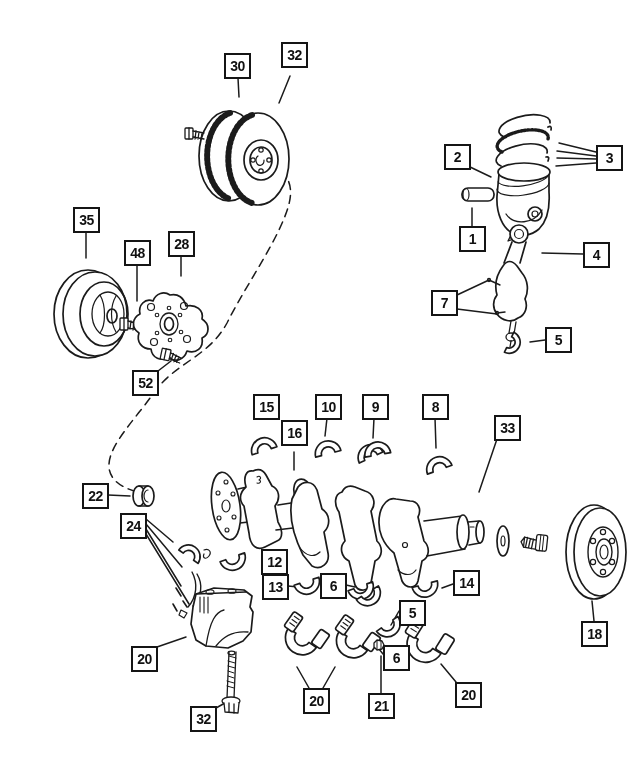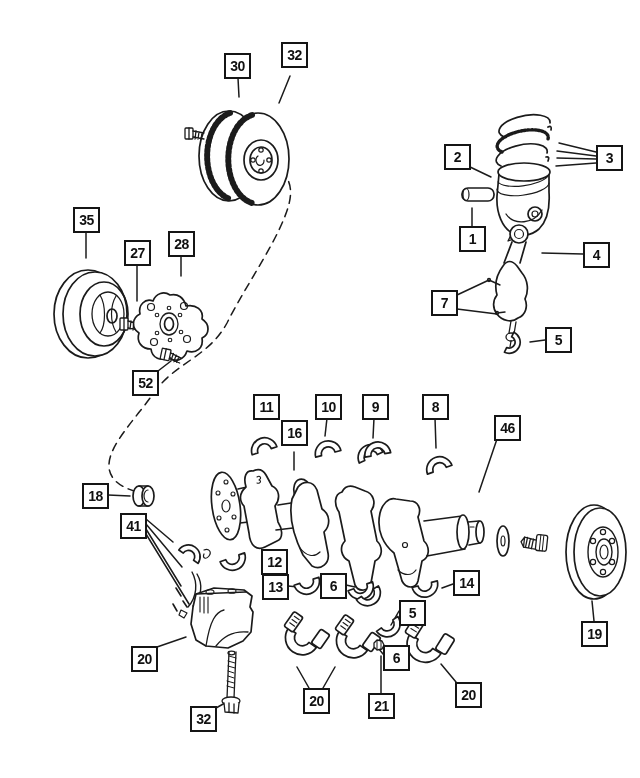--- a/index.html
+++ b/index.html
@@ -266,36 +266,36 @@
 <div>
   <div class="callout" style="left:224px;top:53px">30</div>
   <div class="callout" style="left:281px;top:42px">32</div>
   <div class="callout" style="left:444px;top:144px">2</div>
   <div class="callout" style="left:596px;top:145px">3</div>
   <div class="callout" style="left:459px;top:226px">1</div>
   <div class="callout" style="left:583px;top:242px">4</div>
   <div class="callout" style="left:431px;top:290px">7</div>
   <div class="callout" style="left:545px;top:327px">5</div>
   <div class="callout" style="left:73px;top:207px">35</div>
-  <div class="callout" style="left:124px;top:240px">27</div>
+  <div class="callout" style="left:124px;top:240px">48</div>
   <div class="callout" style="left:168px;top:231px">28</div>
   <div class="callout" style="left:132px;top:370px">52</div>
-  <div class="callout" style="left:253px;top:394px">11</div>
+  <div class="callout" style="left:253px;top:394px">15</div>
   <div class="callout" style="left:315px;top:394px">10</div>
   <div class="callout" style="left:362px;top:394px">9</div>
   <div class="callout" style="left:422px;top:394px">8</div>
   <div class="callout" style="left:281px;top:420px">16</div>
-  <div class="callout" style="left:494px;top:415px">46</div>
-  <div class="callout" style="left:82px;top:483px">18</div>
-  <div class="callout" style="left:120px;top:513px">41</div>
+  <div class="callout" style="left:494px;top:415px">33</div>
+  <div class="callout" style="left:82px;top:483px">22</div>
+  <div class="callout" style="left:120px;top:513px">24</div>
   <div class="callout" style="left:261px;top:549px">12</div>
   <div class="callout" style="left:262px;top:574px">13</div>
   <div class="callout" style="left:320px;top:573px">6</div>
   <div class="callout" style="left:453px;top:570px">14</div>
   <div class="callout" style="left:399px;top:600px">5</div>
   <div class="callout" style="left:383px;top:645px">6</div>
   <div class="callout" style="left:131px;top:646px">20</div>
   <div class="callout" style="left:190px;top:706px">32</div>
   <div class="callout" style="left:303px;top:688px">20</div>
   <div class="callout" style="left:368px;top:693px">21</div>
   <div class="callout" style="left:455px;top:682px">20</div>
-  <div class="callout" style="left:581px;top:621px">19</div>
+  <div class="callout" style="left:581px;top:621px">18</div>
 </div>
 
 </body></html>

